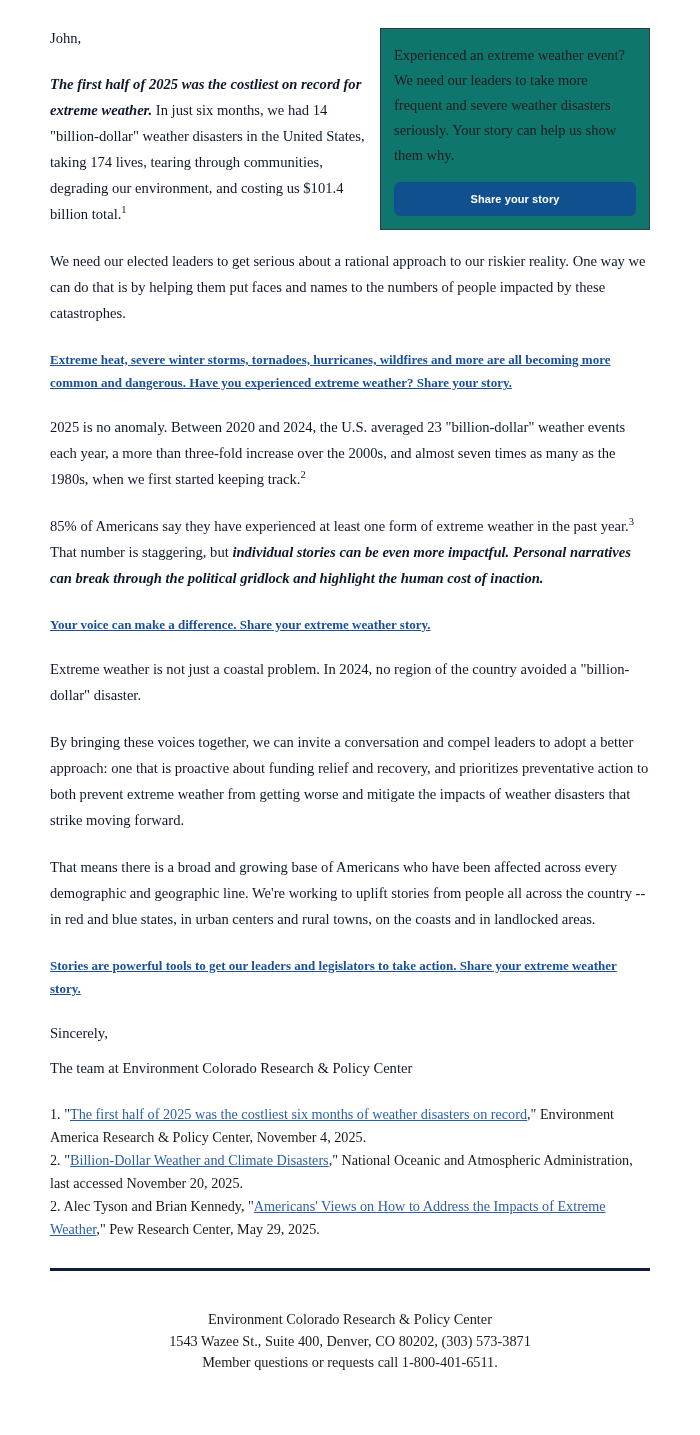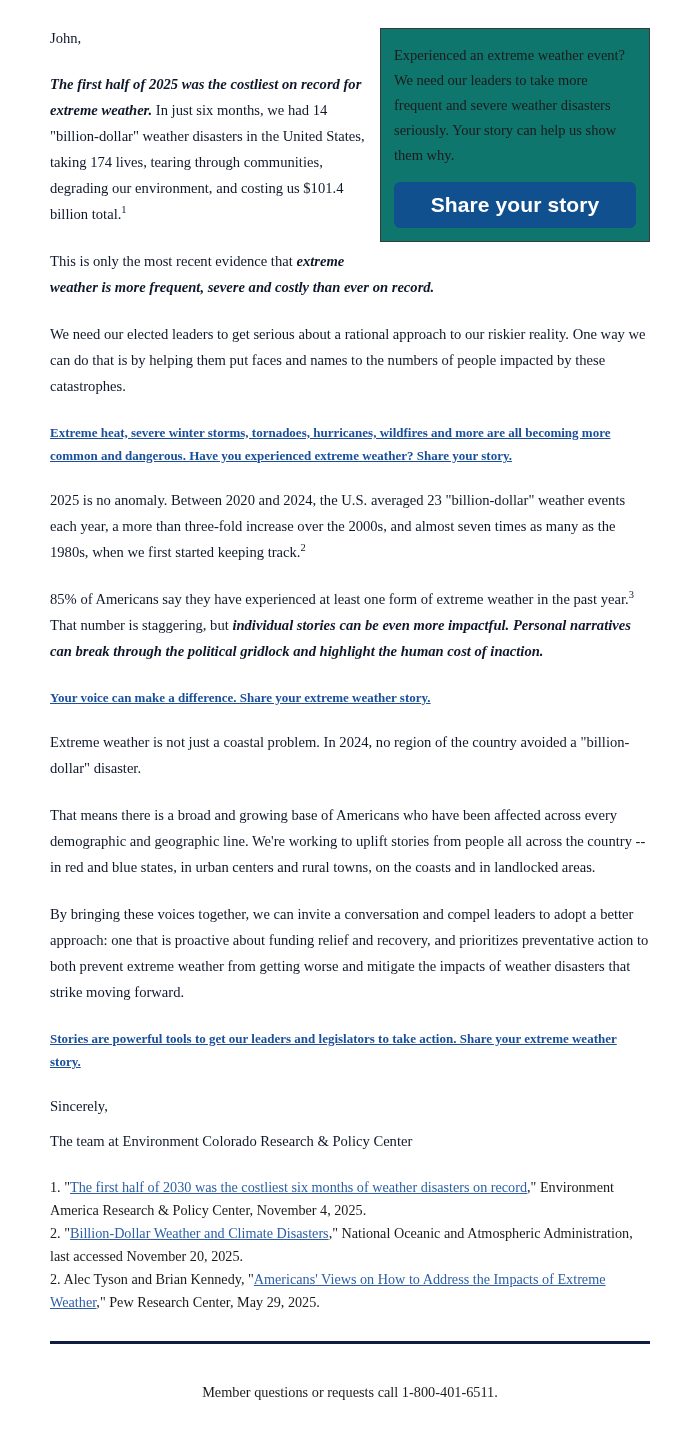--- a/index.html
+++ b/index.html
@@ -36,21 +36,21 @@
     line-height: 1.72;
     color: #1a1a1a;
     margin: 0 0 14px 0;
   }
   .cta-button {
     display: block;
     background: #11508e;
     color: #ffffff;
     font-family: "Liberation Sans", "DejaVu Sans", sans-serif;
     font-weight: bold;
-    font-size: 21px;
+    font-size: 11px;
     text-align: center;
     text-decoration: none;
     border-radius: 6px;
     padding: 11px 6px;
     letter-spacing: 0.1px;
     cursor: pointer;
   }
   
   p.para {
     font-size: 14.6px;
@@ -121,50 +121,51 @@
 
   <div class="callout">
     <div class="callout-text">Experienced an extreme weather event? We need our leaders to take more frequent and severe weather disasters seriously. Your story can help us show them why.</div>
     <a class="cta-button">Share your story</a>
   </div>
 
   <p class="para first">John,</p>
 
   <p class="para"><span class="b">The first half of 2025 was the costliest on record for extreme weather.</span><span> In just six months, we had 14 "billion-dollar" weather disasters in the United States, taking 174 lives, tearing through communities, degrading our environment, and costing us $101.4 billion total.</span><sup>1</sup></p>
 
-  <p class="para"><span>This is only the most recent evidence that </span><span class="b">extreme weather is more frequent, severe and costly than ever on record.</span></p>
 
   <p class="para">We need our elected leaders to get serious about a rational approach to our riskier reality. One way we can do that is by helping them put faces and names to the numbers of people impacted by these catastrophes.</p>
 
   <p class="linkpara"><a class="link">Extreme heat, severe winter storms, tornadoes, hurricanes, wildfires and more are all becoming more common and dangerous. Have you experienced extreme weather? Share your story.</a></p>
 
   <p class="para"><span>2025 is no anomaly. Between 2020 and 2024, the U.S. averaged 23 "billion-dollar" weather events each year, a more than three-fold increase over the 2000s, and almost seven times as many as the 1980s, when we first started keeping track.</span><sup>2</sup></p>
 
   <p class="para"><span>85% of Americans say they have experienced at least one form of extreme weather in the past year.</span><sup>3</sup><span> That number is staggering, but </span><span class="b">individual stories can be even more impactful. Personal narratives can break through the political gridlock and highlight the human cost of inaction.</span></p>
 
   <p class="linkpara"><a class="link">Your voice can make a difference. Share your extreme weather story.</a></p>
 
   <p class="para">Extreme weather is not just a coastal problem. In 2024, no region of the country avoided a "billion-dollar" disaster.</p>
 
+  <p class="para">By bringing these voices together, we can invite a conversation and compel leaders to adopt a better approach: one that is proactive about funding relief and recovery, and prioritizes preventative action to both prevent extreme weather from getting worse and mitigate the impacts of weather disasters that strike moving forward.</p>
+
   <p class="para">That means there is a broad and growing base of Americans who have been affected across every demographic and geographic line. We're working to uplift stories from people all across the country -- in red and blue states, in urban centers and rural towns, on the coasts and in landlocked areas.</p>
-
-  <p class="para">By bringing these voices together, we can invite a conversation and compel leaders to adopt a better approach: one that is proactive about funding relief and recovery, and prioritizes preventative action to both prevent extreme weather from getting worse and mitigate the impacts of weather disasters that strike moving forward.</p>
 
   <p class="linkpara"><a class="link">Stories are powerful tools to get our leaders and legislators to take action. Share your extreme weather story.</a></p>
 
   <p class="para salutation">Sincerely,</p>
 
   <p class="para">The team at Environment Colorado Research &amp; Policy Center</p>
 
   <div class="refs">
-    <p class="ref"><span>1. "</span><a class="reflink">The first half of 2030 was the costliest six months of weather disasters on record</a><span>," Environment America Research &amp; Policy Center, November 4, 2025.</span></p>
+    <p class="ref"><span>1. "</span><a class="reflink">The first half of 2025 was the costliest six months of weather disasters on record</a><span>," Environment America Research &amp; Policy Center, November 4, 2025.</span></p>
     <p class="ref"><span>2. "</span><a class="reflink">Billion-Dollar Weather and Climate Disasters</a><span>," National Oceanic and Atmospheric Administration, last accessed November 20, 2025.</span></p>
     <p class="ref"><span>2. Alec Tyson and Brian Kennedy, "</span><a class="reflink">Americans' Views on How to Address the Impacts of Extreme Weather</a><span>," Pew Research Center, May 29, 2025.</span></p>
   </div>
 
   <hr class="footer-rule">
 
   <div class="footer">
+    <div>Environment Colorado Research &amp; Policy Center</div>
+    <div>1543 Wazee St., Suite 400, Denver, CO 80202, (303) 573-3871</div>
     <div>Member questions or requests call 1-800-401-6511.</div>
 
   </div>
 
 </div>
 
 </body></html>

